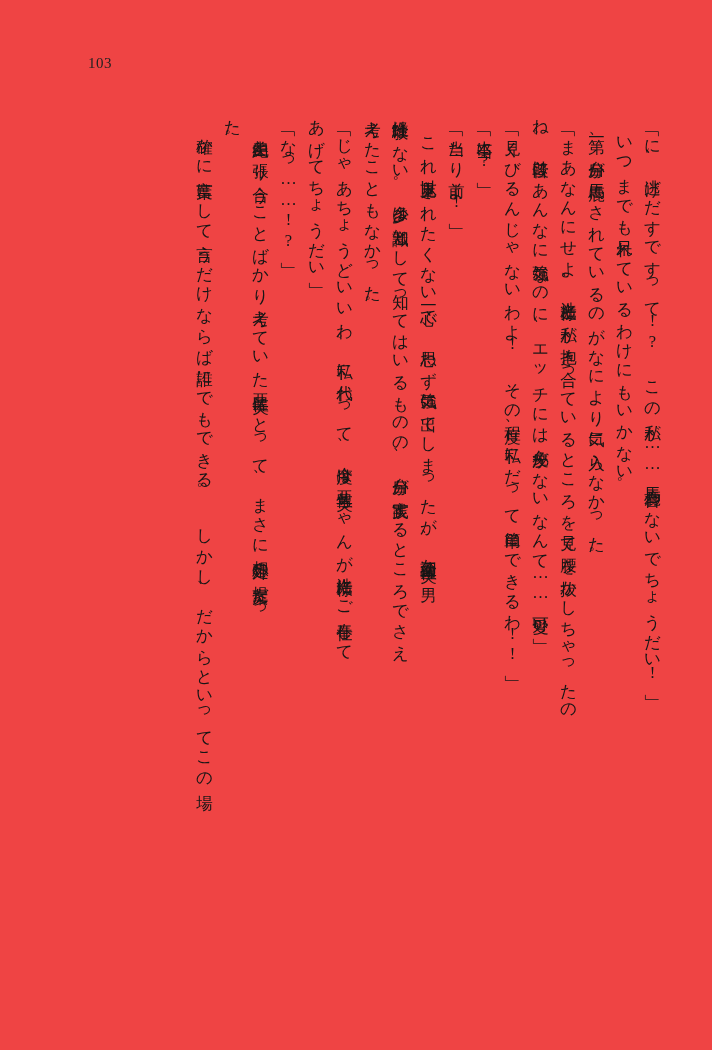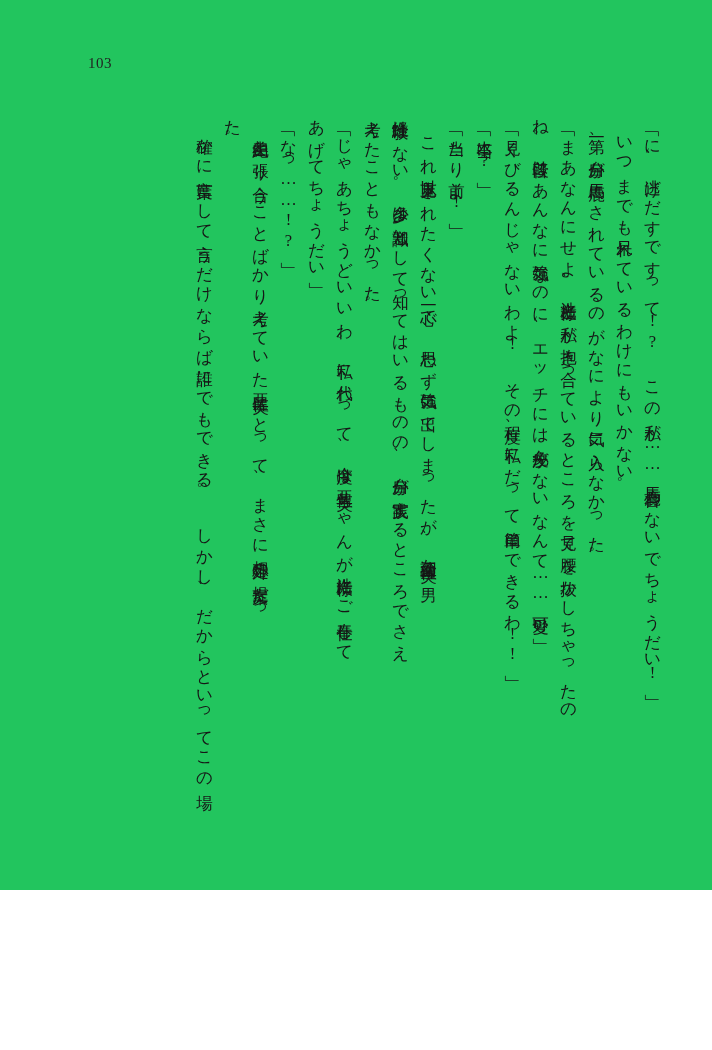--- a/index.html
+++ b/index.html
@@ -3,22 +3,22 @@
 <meta charset="utf-8">
 <style>
   html, body {
     margin: 0;
     padding: 0;
     background: #ffffff;
   }
   #page {
     position: relative;
     width: 712px;
-    height: 890px;
-    background: #22c55e;
+    height: 1050px;
+    background: #ef4444;
     overflow: hidden;
     font-family: "Liberation Serif", "DejaVu Serif", serif;
     color: #1a1a1a;
   }
   #page-number {
     position: absolute;
     top: 55px;
     left: 88px;
     font-size: 15px;
     letter-spacing: 0.5px;

